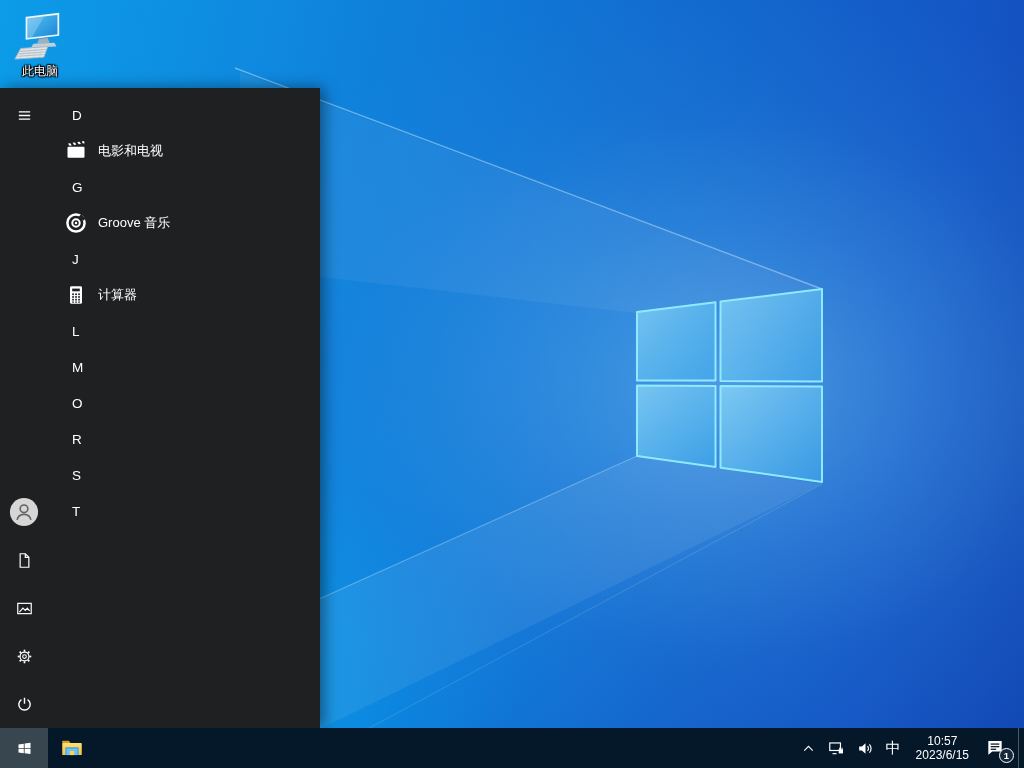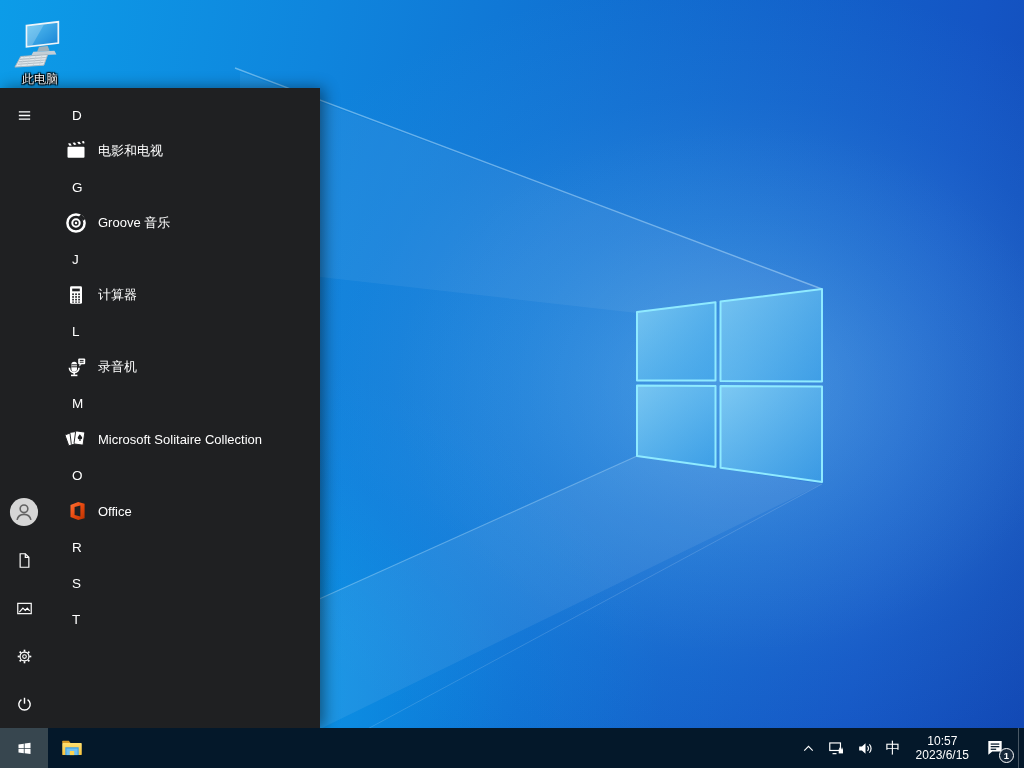--- a/index.html
+++ b/index.html
@@ -7,21 +7,21 @@
          font-family:"Liberation Sans","DejaVu Sans",sans-serif;
          -webkit-font-smoothing:antialiased;}
   
   .wallpaper-bg{position:absolute;inset:0;
     background:
       radial-gradient(700px 520px at 71% 50%, rgba(130,215,255,0.32), rgba(70,170,240,0.10) 55%, rgba(0,0,0,0) 78%),
       radial-gradient(640px 440px at 16% 90%, rgba(0,195,255,0.45), rgba(0,160,245,0.12) 55%, rgba(0,0,0,0) 78%),
       linear-gradient(101deg,#0c9ce8 0%,#0f85dd 28%,#116dd0 55%,#1455c4 84%,#1248b4 100%);}
   .wallpaper-svg{position:absolute;inset:0;}
   
-  .desktop-icon{position:absolute;left:6px;top:16px;width:68px;display:flex;
+  .desktop-icon{position:absolute;left:6px;top:8px;width:68px;display:flex;
     flex-direction:column;align-items:center;cursor:default;text-align:right;}
   .desktop-icon .ico{width:54px;height:54px;}
   .desktop-icon .lbl{margin-top:1px;font-size:12px;color:#fff;
     text-shadow:1px 1px 1px #000,-1px -1px 1px #000,1px -1px 1px #000,-1px 1px 1px #000,0 0 3px #000;}
   
   .start-menu{position:absolute;left:0;top:88px;width:320px;height:640px;
     background:#1f2022;box-shadow:4px 0 14px rgba(0,0,0,0.45);overflow:hidden;}
   .rail{position:absolute;left:0;top:0;width:48px;height:100%;}
   .rail-btn{width:48px;height:48px;display:flex;align-items:center;justify-content:center;cursor:pointer;}
   .rail-top{position:absolute;top:3px;left:0;}
@@ -221,70 +221,25 @@
                 <rect x="11.2" y="18.5" width="1.7" height="1.2"></rect>
                 <rect x="14.2" y="18.5" width="1.7" height="1.2"></rect>
               </g>
             </svg>
           </span>
           <span class="app-label">计算器</span>
         </div>
         <div class="row header">
           <span class="letter">L</span>
         </div>
-        <div class="row app">
-          <span class="icon app-ico">
-            <svg viewBox="0 0 24 24" width="24" height="24">
-              <rect x="7.4" y="6.8" width="5.6" height="10" rx="2.8" fill="#fff"></rect>
-              <line x1="7.4" y1="9.8" x2="13" y2="9.8" stroke="#1f2022" stroke-width="1"></line>
-              <line x1="7.4" y1="11.8" x2="13" y2="11.8" stroke="#1f2022" stroke-width="1"></line>
-              <path d="M5.4 12.8 a4.8 4.8 0 0 0 9.6 0" fill="none" stroke="#fff" stroke-width="1.6"></path>
-              <line x1="10.2" y1="17.6" x2="10.2" y2="19.8" stroke="#fff" stroke-width="1.6"></line>
-              <line x1="7" y1="20.4" x2="13.4" y2="20.4" stroke="#fff" stroke-width="1.6"></line>
-              <rect x="14.2" y="3.4" width="7" height="5.8" rx="1" fill="#fff"></rect>
-              <path d="M15.4 9.2 V11.4 L17.6 9.2 Z" fill="#fff"></path>
-              <line x1="15.8" y1="5.4" x2="19.6" y2="5.4" stroke="#1f2022" stroke-width="1"></line>
-              <line x1="15.8" y1="7.2" x2="19.6" y2="7.2" stroke="#1f2022" stroke-width="1"></line>
-            </svg>
-          </span>
-          <span class="app-label">录音机</span>
-        </div>
         <div class="row header">
           <span class="letter">M</span>
         </div>
-        <div class="row app">
-          <span class="icon app-ico">
-            <svg viewBox="0 0 24 24" width="24" height="24">
-              <g fill="#fff" stroke="#1f2022" stroke-width="0.9">
-                <rect x="2.6" y="6.2" width="8.2" height="11.6" rx="1" transform="rotate(-20 6.7 12)"></rect>
-                <rect x="6.6" y="4.8" width="8.6" height="12.4" rx="1" transform="rotate(-7 10.9 11)"></rect>
-                <rect x="10.8" y="4.4" width="9.2" height="13.2" rx="1" transform="rotate(8 15.4 11)"></rect>
-              </g>
-              <path d="M15.8 7.2 C14.4 9.1 13.7 9.9 13.7 10.9 A1.55 1.55 0 0 0 15.5 12.2 L15 13.8 H16.9 L16.4 12.2 A1.55 1.55 0 0 0 18.2 10.9 C18.2 9.9 17.4 9.1 15.8 7.2 Z" fill="#1f2022"></path>
-            </svg>
-          </span>
-          <span class="app-label">Microsoft Solitaire Collection</span>
-        </div>
         <div class="row header">
           <span class="letter">O</span>
-        </div>
-        <div class="row app">
-          <span class="icon app-ico">
-            <svg viewBox="0 0 24 24" width="24" height="24">
-              <defs>
-                <linearGradient id="ofc" x1="0" y1="0" x2="1" y2="1">
-                  <stop offset="0" stop-color="#ff7438"></stop>
-                  <stop offset="0.5" stop-color="#e8490f"></stop>
-                  <stop offset="1" stop-color="#b83200"></stop>
-                </linearGradient>
-              </defs>
-              <path fill-rule="evenodd" fill="url(#ofc)" d="M6.5 6 L14.2 2.9 L20.6 4.7 V19.3 L14.2 21.1 L6.5 18 Z M10.6 8.1 L16.4 6.4 V17.6 L10.6 15.9 Z"></path>
-            </svg>
-          </span>
-          <span class="app-label">Office</span>
         </div>
         <div class="row header">
           <span class="letter">R</span>
         </div>
         <div class="row header">
           <span class="letter">S</span>
         </div>
         <div class="row header">
           <span class="letter">T</span>
         </div>

